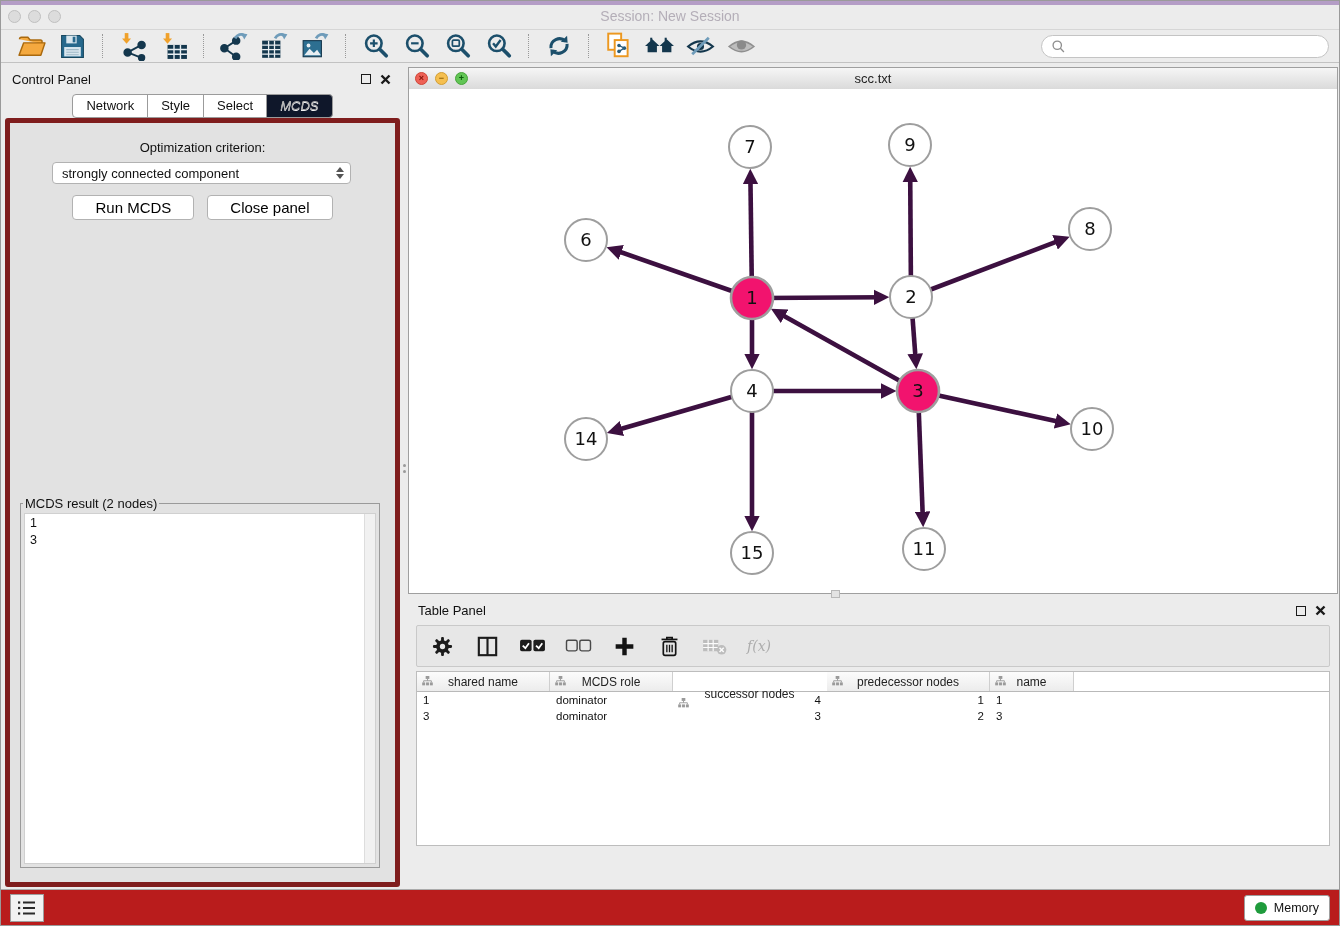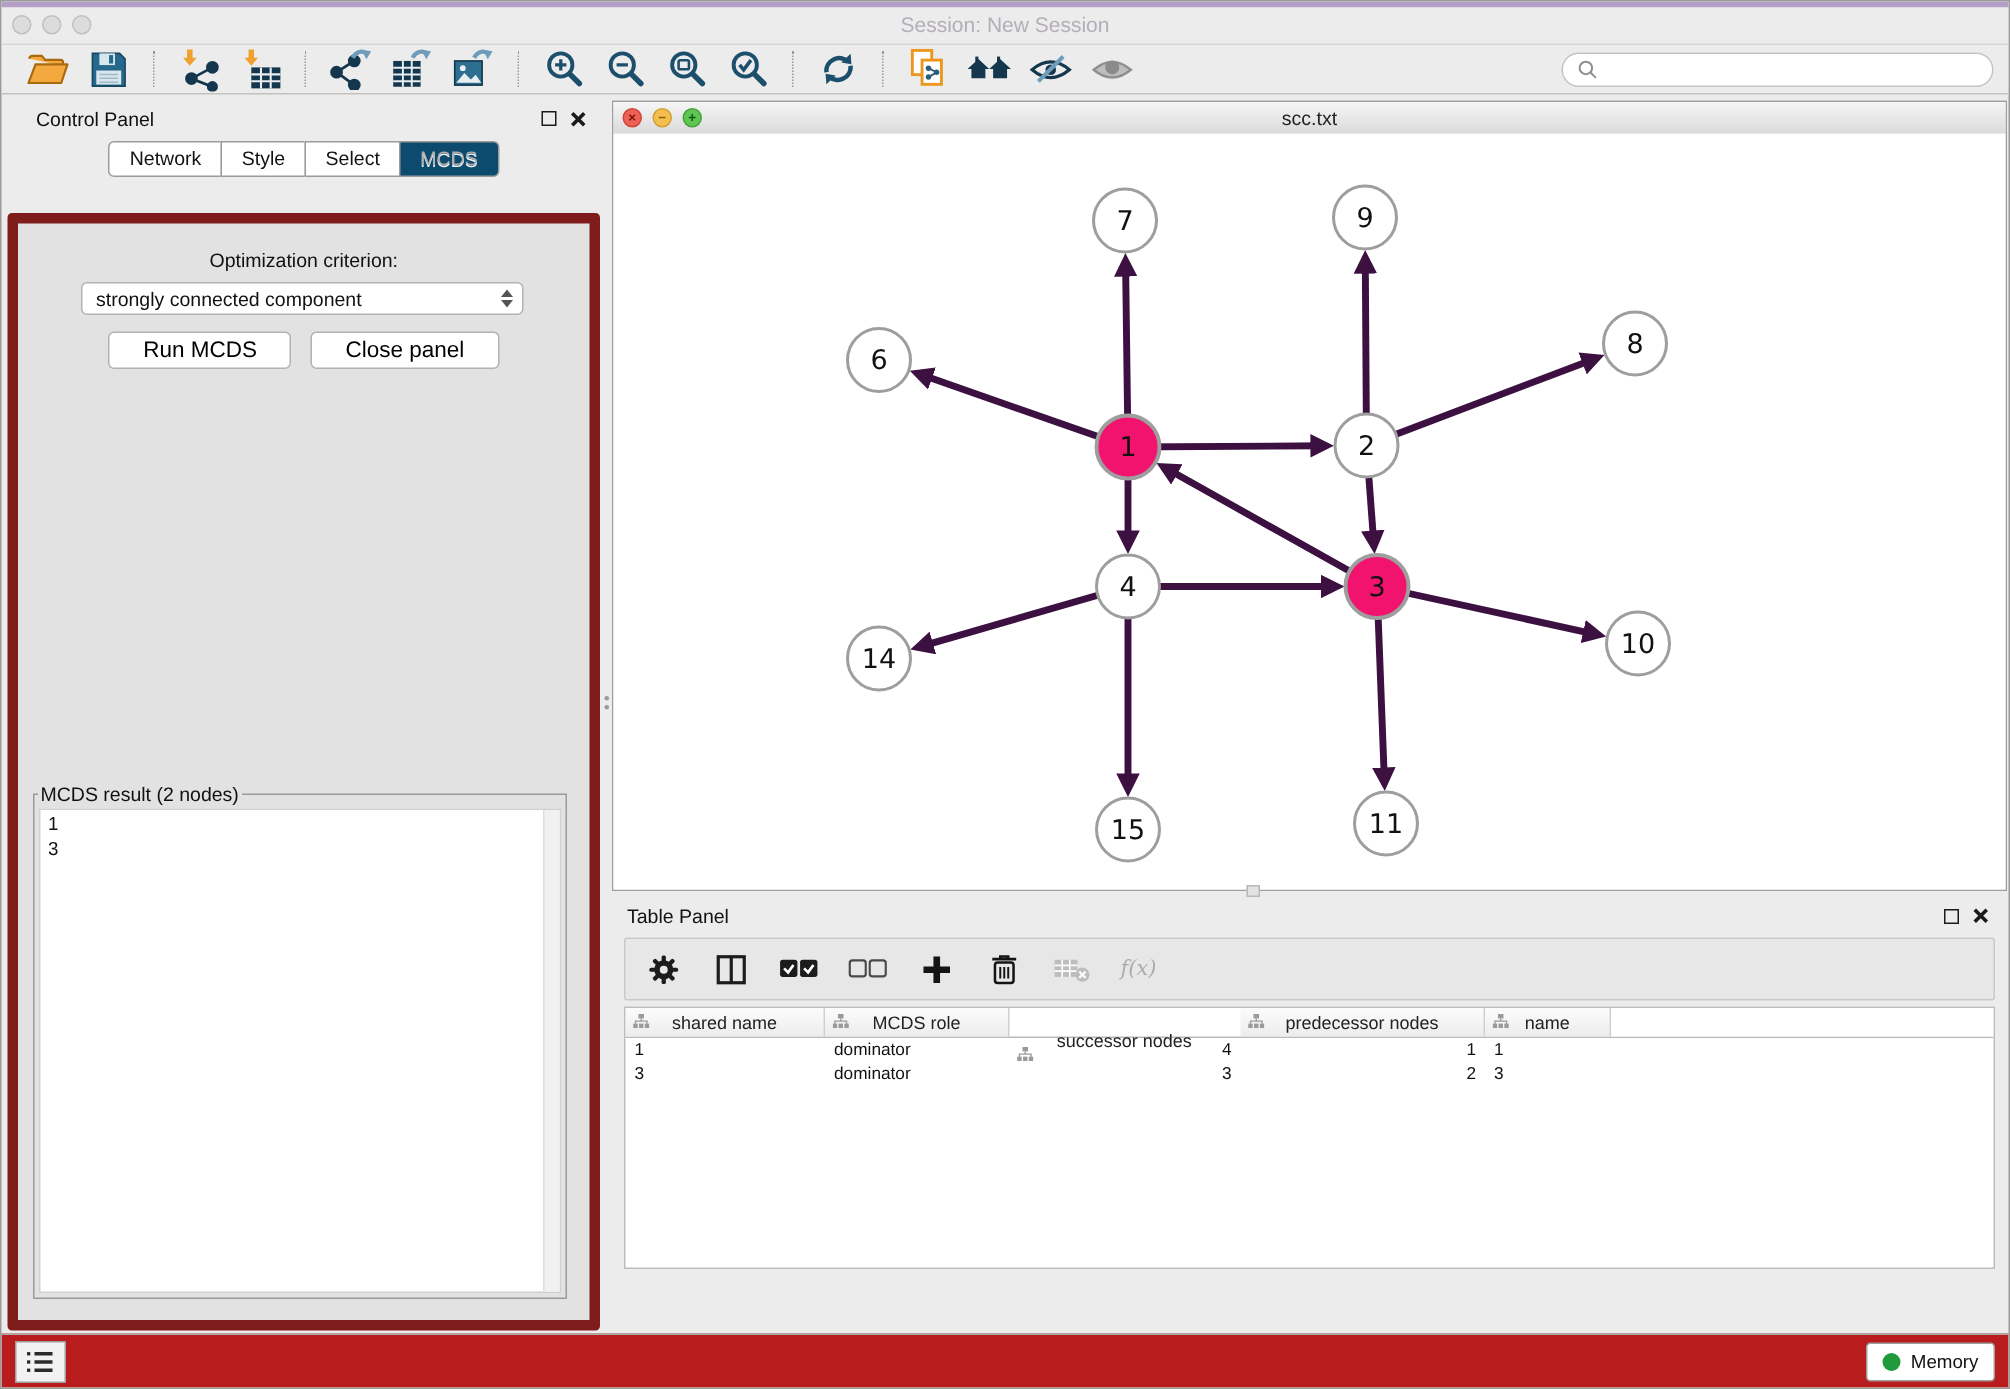--- a/index.html
+++ b/index.html
@@ -18,27 +18,27 @@
   .tb-sep{align-self:stretch;border-left:1px dotted #999;margin:3px 9px;}
   .search-box{margin-left:auto;width:288px;height:23px;background:#fff;border:1px solid #c4c4c4;border-radius:12px;
     display:flex;align-items:center;padding:0 9px;gap:5px;box-sizing:border-box;}
   .search-box input{border:none;outline:none;flex:1;font-size:13px;background:transparent;font-family:inherit;}
   
   .panel-header{display:flex;align-items:center;font-size:13px;color:#111;}
   .ph-icons{margin-left:auto;display:flex;align-items:center;gap:9px;}
   .float-ic{width:10px;height:10px;border:1.6px solid #1a1a1a;box-sizing:border-box;}
   
   .control-panel{position:absolute;left:1px;top:63px;width:401px;bottom:36px;background:#ececec;}
-  .cp-header{height:30px;padding:0 12px 0 22px;}
+  .cp-header{height:30px;padding:0 12px 0 10px;}
   .cp-tabs{display:flex;justify-content:center;align-items:flex-end;}
   .tab{font-size:13px;padding:3px 13px 4px;background:#fff;border:1px solid #9b9b9b;margin-left:-1px;color:#111;cursor:default;}
   .tab:first-child{border-radius:4px 0 0 4px;margin-left:0;}
   .tab:last-child{border-radius:0 4px 4px 0;}
-  .tab.active{background:#0c4a6e;color:#aeaeae;text-shadow:0 1px 0 #f2f2f2;}
-  .cp-body{position:absolute;top:54px;left:3px;right:3px;bottom:2px;background:#e2e2e2;border:7px solid #7f1d1d;border-radius:3px;margin-top:24px;}
+  .tab.active{background:#0f172a;color:#aeaeae;text-shadow:0 1px 0 #f2f2f2;font-style:italic;}
+  .cp-body{position:absolute;top:54px;left:3px;right:3px;bottom:2px;background:#e2e2e2;border:5px solid #7f1d1d;border-radius:3px;}
   .opt-label{text-align:center;margin-top:17px;font-size:13px;}
   .dropdown{position:absolute;left:42px;right:44px;top:39px;height:22px;background:#fff;border:1px solid #b2b2b2;border-radius:4px;
     display:flex;align-items:center;padding:0 4px 0 9px;font-size:13px;box-sizing:border-box;}
   .stepper{margin-left:auto;display:flex;flex-direction:column;gap:2px;padding-right:2px;}
   .stepper .up{width:0;height:0;border-left:4px solid transparent;border-right:4px solid transparent;border-bottom:5px solid #555;}
   .stepper .down{width:0;height:0;border-left:4px solid transparent;border-right:4px solid transparent;border-top:5px solid #555;}
   .btn-row{position:absolute;top:72px;left:0;right:0;display:flex;justify-content:center;gap:13px;}
   .cp-btn{background:#fff;border:1px solid #b2b2b2;border-radius:4px;font-size:15px;padding:3px 22px;font-family:inherit;}
   .result-box{position:absolute;left:10px;right:15px;top:373px;bottom:14px;border:1px solid #9a9a9a;margin:0;padding:0;}
   .result-box legend{font-size:13px;padding:0 2px;margin-left:2px;}

